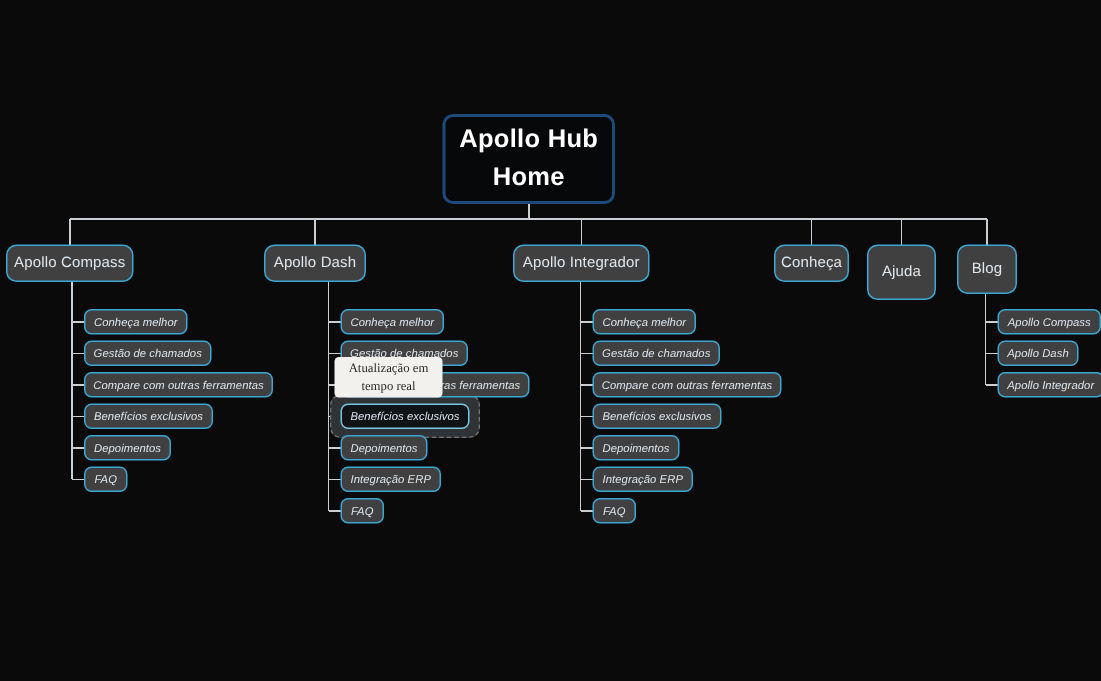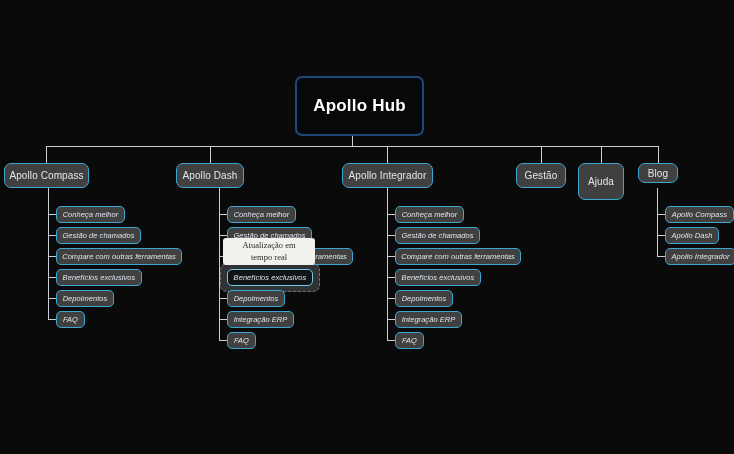--- a/index.html
+++ b/index.html
@@ -122,54 +122,55 @@
       <path d="M 387 188 L 387 340.5" stroke="#c9cfd4" stroke-width="1" fill="none" shape-rendering="crispEdges"></path>
       <path d="M 541 146 L 541 163" stroke="#c9cfd4" stroke-width="1" fill="none" shape-rendering="crispEdges"></path>
       <path d="M 601 146 L 601 163" stroke="#c9cfd4" stroke-width="1" fill="none" shape-rendering="crispEdges"></path>
       <path d="M 658 146 L 658 163" stroke="#c9cfd4" stroke-width="1" fill="none" shape-rendering="crispEdges"></path>
       <path d="M 657 214.5 L 665 214.5" stroke="#c9cfd4" stroke-width="1" fill="none" shape-rendering="crispEdges"></path>
       <path d="M 657 235.5 L 665 235.5" stroke="#c9cfd4" stroke-width="1" fill="none" shape-rendering="crispEdges"></path>
       <path d="M 657 256.5 L 665 256.5" stroke="#c9cfd4" stroke-width="1" fill="none" shape-rendering="crispEdges"></path>
       <path d="M 657 188 L 657 256.5" stroke="#c9cfd4" stroke-width="1" fill="none" shape-rendering="crispEdges"></path>
       <path d="M 46.5 146 L 658 146" stroke="#c9cfd4" stroke-width="1" fill="none" shape-rendering="crispEdges"></path>
     </svg>
-<div class="node root" style="left: 295px; top: 76px; width: 129px; height: 60px;">
+<div class="node root" style="left: 295px; top: 76px; width: 115px; height: 60px;">
       <div>
         <div>Apollo Hub</div>
+        <div>Home</div>
       </div>
     </div>
     <div class="node l1" style="left: 4px; top: 163px; width: 85px; height: 25px;">Apollo Compass</div>
     <div class="node leaf" style="left: 56px; top: 206px; width: 69px; height: 17px;">Conheça melhor</div>
     <div class="node leaf" style="left: 56px; top: 227px; width: 85px; height: 17px;">Gestão de chamados</div>
     <div class="node leaf" style="left: 56px; top: 248px; width: 126px; height: 17px;">Compare com outras ferramentas</div>
     <div class="node leaf" style="left: 56px; top: 269px; width: 86px; height: 17px;">Benefícios exclusivos</div>
     <div class="node leaf" style="left: 56px; top: 290px; width: 58px; height: 17px;">Depoimentos</div>
     <div class="node leaf" style="left: 56px; top: 311px; width: 29px; height: 17px;">FAQ</div>
     <div class="node l1" style="left: 176px; top: 163px; width: 68px; height: 25px;">Apollo Dash</div>
     <div class="node leaf" style="left: 227px; top: 206px; width: 69px; height: 17px;">Conheça melhor</div>
     <div class="node leaf" style="left: 227px; top: 227px; width: 85px; height: 17px;">Gestão de chamados</div>
     <div class="node leaf" style="left: 227px; top: 248px; width: 126px; height: 17px;">Compare com outras ferramentas</div>
     <div class="node leaf selected" style="left: 227px; top: 269px; width: 86px; height: 17px;">Benefícios exclusivos</div>
     <div class="sel-halo" style="left: 220px; top: 263px; width: 100px; height: 29px;"></div>
-    <div class="tooltip" style="left: 223px; top: 238px; width: 92px; height: 27px;">
+    <div class="tooltip" style="left: 223px; top: 238px; width: 72px; height: 27px;">
       <div>
         <div>Atualização em</div>
         <div>tempo real</div>
       </div>
     </div>
     <div class="node leaf" style="left: 227px; top: 290px; width: 58px; height: 17px;">Depoimentos</div>
     <div class="node leaf" style="left: 227px; top: 311px; width: 67px; height: 17px;">Integração ERP</div>
     <div class="node leaf" style="left: 227px; top: 332px; width: 29px; height: 17px;">FAQ</div>
     <div class="node l1" style="left: 342px; top: 163px; width: 91px; height: 25px;">Apollo Integrador</div>
     <div class="node leaf" style="left: 395px; top: 206px; width: 69px; height: 17px;">Conheça melhor</div>
     <div class="node leaf" style="left: 395px; top: 227px; width: 85px; height: 17px;">Gestão de chamados</div>
     <div class="node leaf" style="left: 395px; top: 248px; width: 126px; height: 17px;">Compare com outras ferramentas</div>
     <div class="node leaf" style="left: 395px; top: 269px; width: 86px; height: 17px;">Benefícios exclusivos</div>
     <div class="node leaf" style="left: 395px; top: 290px; width: 58px; height: 17px;">Depoimentos</div>
     <div class="node leaf" style="left: 395px; top: 311px; width: 67px; height: 17px;">Integração ERP</div>
     <div class="node leaf" style="left: 395px; top: 332px; width: 29px; height: 17px;">FAQ</div>
-    <div class="node l1" style="left: 516px; top: 163px; width: 50px; height: 25px;">Gestão</div>
+    <div class="node l1" style="left: 516px; top: 163px; width: 50px; height: 25px;">Conheça</div>
     <div class="node l1" style="left: 578px; top: 163px; width: 46px; height: 37px;">Ajuda</div>
-    <div class="node l1" style="left: 638px; top: 163px; width: 40px; height: 20px; text-align: center;">Blog</div>
+    <div class="node l1" style="left: 638px; top: 163px; width: 40px; height: 33px; text-align: center;">Blog</div>
     <div class="node leaf" style="left: 665px; top: 206px; width: 69px; height: 17px;">Apollo Compass</div>
     <div class="node leaf" style="left: 665px; top: 227px; width: 54px; height: 17px;">Apollo Dash</div>
     <div class="node leaf" style="left: 665px; top: 248px; width: 71px; height: 17px;">Apollo Integrador</div>
   </div>
 
 </body></html>

